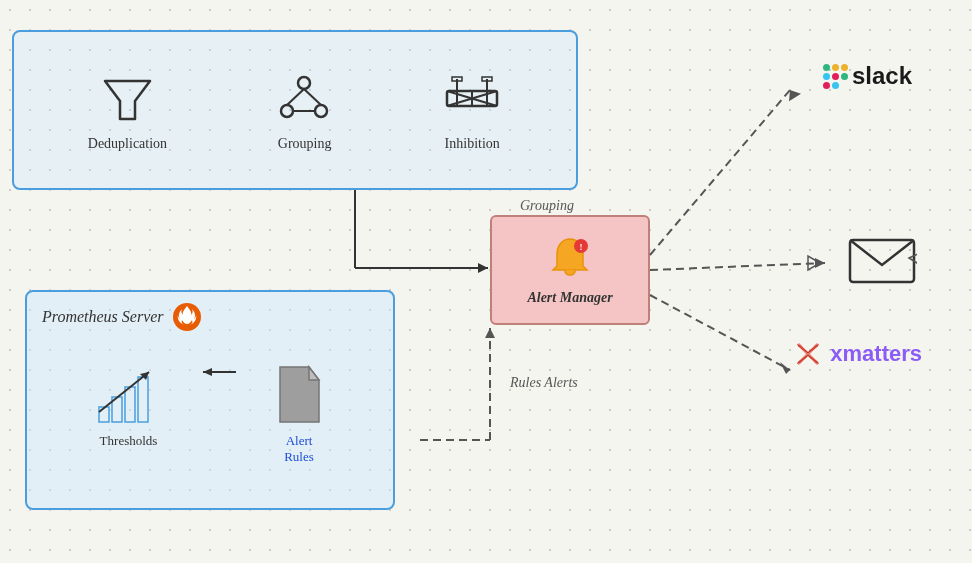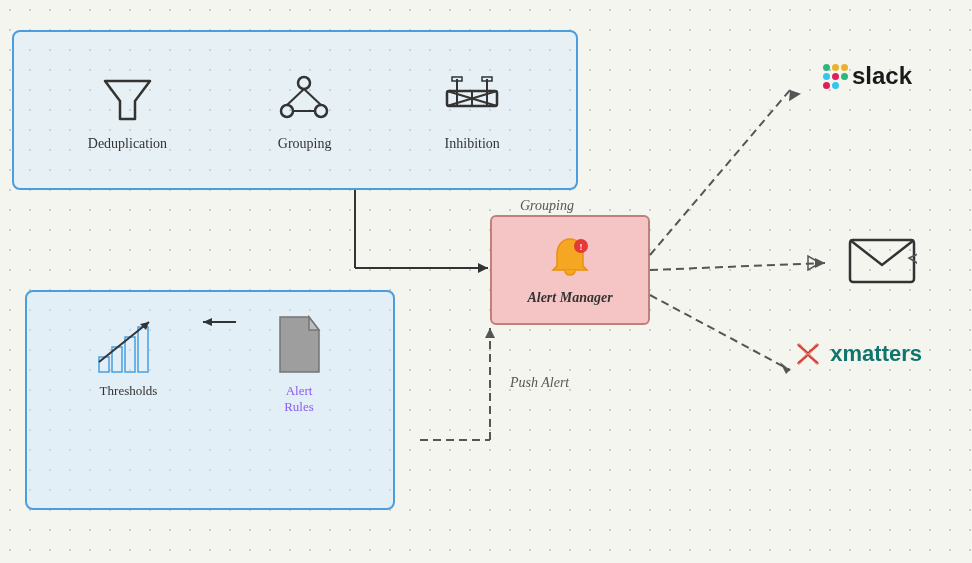--- a/index.html
+++ b/index.html
@@ -139,21 +139,21 @@
     
     .xmatters-label {
       position: absolute;
       top: 340px;
       right: 50px;
       display: flex;
       align-items: center;
       gap: 8px;
       font-size: 22px;
       font-weight: bold;
-      color: #0f766e;
+      color: #8b5cf6;
     }
 
     
     .push-alerts-label {
       position: absolute;
       top: 375px;
       left: 510px;
       font-size: 14px;
       color: #555;
       font-style: italic;
@@ -230,20 +230,28 @@
 
     <circle cx="36" cy="12" r="7" fill="#e53935"></circle>
     <text x="36" y="16" text-anchor="middle" font-size="9" fill="white" font-weight="bold">!</text>
   </svg>
   <span class="alertmanager-label">Alert Manager</span>
 </div>
 
 <div class="alerting-label">Grouping</div>
 
 <div class="prometheus-box">
+  <div class="prometheus-header">
+    <span>Prometheus Server</span>
+
+    <svg width="30" height="30" viewBox="0 0 30 30">
+      <circle cx="15" cy="15" r="14" fill="#e85d04"></circle>
+      <path d="M15 4 C12 8 10 10 11 13 C9 11 9 9 10 7 C7 10 6 14 8 17 C7 16 6 15 6 13 C5 16 7 21 12 23 C10 22 9 20 10 18 C11 20 13 22 15 22 C17 22 19 20 20 18 C21 20 20 22 18 23 C23 21 25 16 24 13 C24 15 23 16 22 17 C24 14 23 10 20 7 C21 9 21 11 19 13 C20 10 18 8 15 4 Z" fill="white"></path>
+    </svg>
+  </div>
   <div class="prometheus-content">
 
     <div style="display:flex;flex-direction:column;align-items:center;gap:6px;">
       <svg width="70" height="65" viewBox="0 0 70 65">
 
         <rect x="5" y="45" width="10" height="15" fill="none" stroke="#4a9ede" stroke-width="1.5"></rect>
         <rect x="18" y="35" width="10" height="25" fill="none" stroke="#4a9ede" stroke-width="1.5"></rect>
         <rect x="31" y="25" width="10" height="35" fill="none" stroke="#4a9ede" stroke-width="1.5"></rect>
         <rect x="44" y="15" width="10" height="45" fill="none" stroke="#4a9ede" stroke-width="1.5"></rect>
 
@@ -257,26 +265,26 @@
       <line x1="38" y1="10" x2="5" y2="10" stroke="#333" stroke-width="2"></line>
       <polygon points="5,10 14,6 14,14" fill="#333"></polygon>
     </svg>
 
     <div style="display:flex;flex-direction:column;align-items:center;gap:6px;">
       <svg width="55" height="65" viewBox="0 0 55 65">
 
         <path d="M8 5 L37 5 L47 18 L47 60 L8 60 Z" fill="#9e9e9e" stroke="#757575" stroke-width="1.5"></path>
         <path d="M37 5 L37 18 L47 18 Z" fill="#bdbdbd" stroke="#757575" stroke-width="1.5"></path>
       </svg>
-      <span style="font-size:13px;color:#8b5cf6;text-align:center;">Alert<br>Rules</span>
-    </div>
-  </div>
-</div>
-
-<div class="push-alerts-label">Push Alert</div>
+      <span style="font-size:13px;color:#1d4ed8;text-align:center;">Alert<br>Rules</span>
+    </div>
+  </div>
+</div>
+
+<div class="push-alerts-label">Rules Alerts</div>
 
 <div class="slack-label">
 
   <svg width="32" height="32" viewBox="0 0 32 32">
     <rect x="4" y="13" width="7" height="7" rx="3.5" fill="#36C5F0"></rect>
     <rect x="4" y="4" width="7" height="7" rx="3.5" fill="#2EB67D"></rect>
     <rect x="13" y="4" width="7" height="7" rx="3.5" fill="#ECB22E"></rect>
     <rect x="13" y="13" width="7" height="7" rx="3.5" fill="#E01E5A"></rect>
     <rect x="4" y="22" width="7" height="7" rx="3.5" fill="#E01E5A"></rect>
     <rect x="22" y="4" width="7" height="7" rx="3.5" fill="#ECB22E"></rect>

